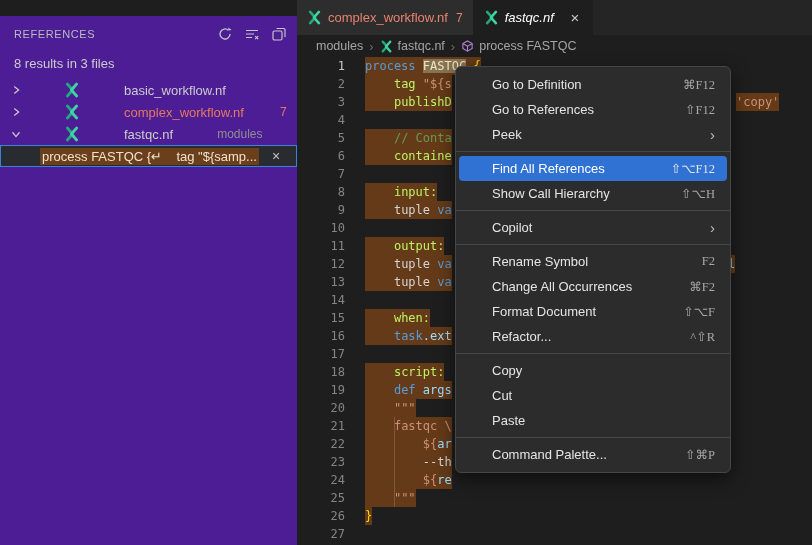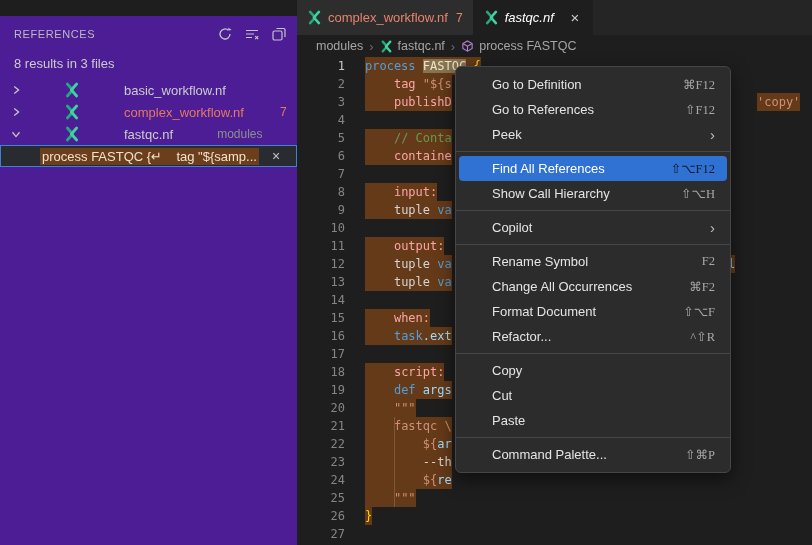--- a/index.html
+++ b/index.html
@@ -39,41 +39,41 @@
   .bc-item { cursor:pointer; display:flex; align-items:center; gap:5px; }
 
   .code { position:absolute; left:0; top:57px; right:0; bottom:0;
     font-family:"DejaVu Sans Mono",monospace; font-size:12px; line-height:18px; }
   .cl { height:18px; white-space:pre; }
   .ln { display:inline-block; width:48px; text-align:right; color:#858585; vertical-align:top; }
   .ln.active { color:#c6c6c6; }
   .ct { display:inline-block; margin-left:20px; }
   .ct.hl { background:#643a18; }
   .c-kw { color:#569cd6; }
-  .c-fn { color:#fca5a5; }
+  .c-fn { color:#bef264; }
   .c-str { color:#ce9178; }
   .c-com { color:#6a9955; }
   .c-var { color:#9cdcfe; }
   .c-fg { color:#d4d4d4; }
   .c-brace { color:#ffd700; }
   .c-match { background:#877452; color:#f0e4c3; }
   .frag { position:absolute; background:#643a18; white-space:pre; }
   .indent-guide { position:absolute; width:1px; background:rgba(255,255,255,.16); }
 
   
   .context-menu { position:absolute; left:158px; top:66px; width:276px; background:#2c2c2c;
     border:1px solid #464647; border-radius:6px; padding:5px 0;
     box-shadow:0 6px 18px rgba(0,0,0,.55); z-index:50; }
   .menu-item { height:25px; display:flex; align-items:center; padding:0 12px 0 33px;
     font-size:13px; color:#e4e4e4; cursor:pointer; margin:0 3px; border-radius:4px; }
   .menu-item .mi-label { flex:1 1 auto; }
   .menu-item .mi-shortcut { color:#a8a8a8; font-size:12.5px;font-family:Liberation Serif, serif; }
   .menu-item .mi-arrow { color:#bdbdbd; font-size:15px; line-height:1; }
   .menu-item.highlighted { background:#2f72d4; color:#ffffff; }
-  .menu-item.highlighted .mi-shortcut { color:#0f172a;margin-left:20px; }
+  .menu-item.highlighted .mi-shortcut { color:#e5e5e5;margin-left:20px; }
   .menu-sep { height:1px; background:#474747; margin:4px 0; }
 
   svg { display:block; }
 </style>
 </head>
 <body>
 
 <div class="sidebar">
   <div class="sb-header">
     <span class="sb-title">REFERENCES</span>
@@ -222,21 +222,21 @@
         <div class="cl"><span class="ln">20</span><span class="ct hl"><span class="c-fg">    </span><span class="c-str">"""</span></span></div>
         <div class="cl"><span class="ln">21</span><span class="ct hl"><span class="c-fg">    </span><span class="c-str">fastqc \</span></span></div>
         <div class="cl"><span class="ln">22</span><span class="ct hl"><span class="c-fg">        </span><span class="c-str">${</span><span class="c-var">ar</span></span></div>
         <div class="cl"><span class="ln">23</span><span class="ct hl"><span class="c-fg">        </span><span class="c-fg">--th</span></span></div>
         <div class="cl"><span class="ln">24</span><span class="ct hl"><span class="c-fg">        </span><span class="c-str">${</span><span class="c-var">re</span></span></div>
         <div class="cl"><span class="ln">25</span><span class="ct hl"><span class="c-fg">    </span><span class="c-str">"""</span></span></div>
         <div class="cl"><span class="ln">26</span><span class="ct hl"><span class="c-brace">}</span></span></div>
         <div class="cl"><span class="ln">27</span></div>
       </div>
     <div class="indent-guide" style="left:97px; top:360px; height:90px;"></div>
-  <span class="frag c-str" style="left: 460px; top: 36px;">'copy'</span>
+  <span class="frag c-str" style="left: 439px; top: 36px;">'copy'</span>
       <span class="frag c-var" style="left: 431px; top: 198px;">l</span>
     </div>
 
   <div class="context-menu" id="context-menu">
       <div class="menu-item">
         <span class="mi-label">Go to Definition</span>
         <span class="mi-shortcut">⌘F12</span>
       </div>
       <div class="menu-item">
         <span class="mi-label">Go to References</span>

